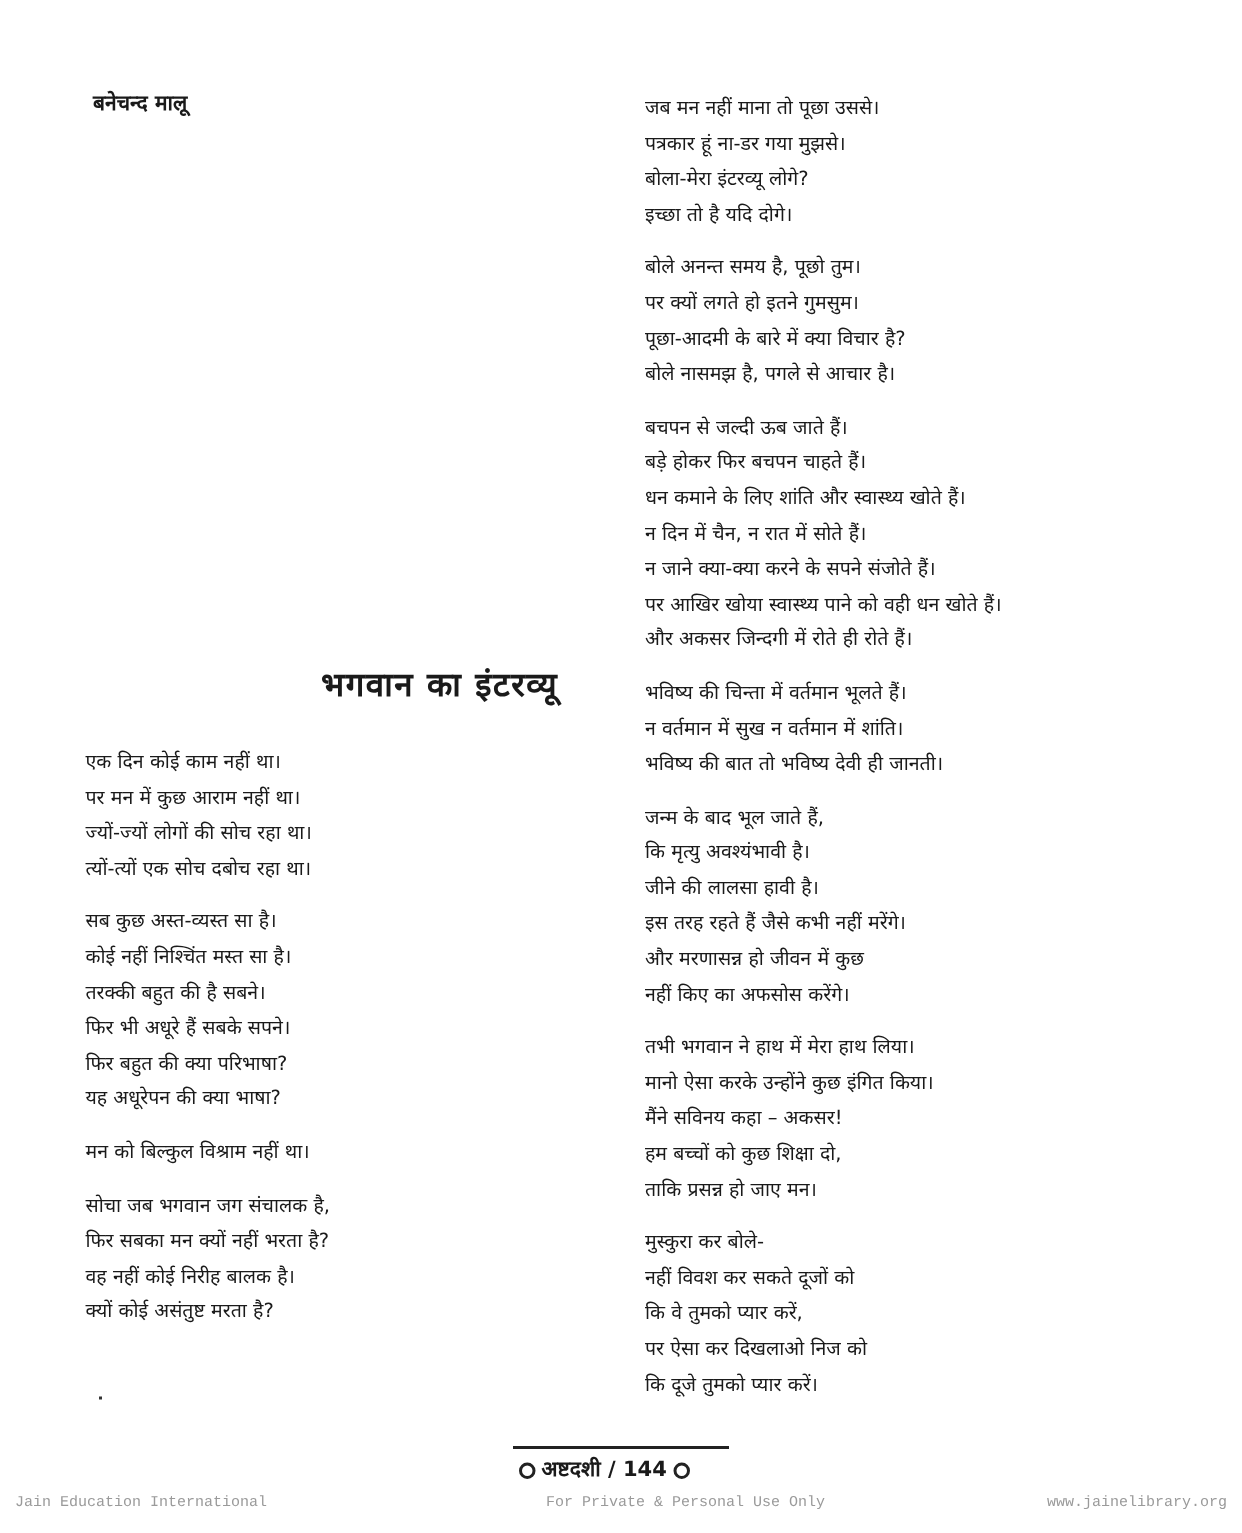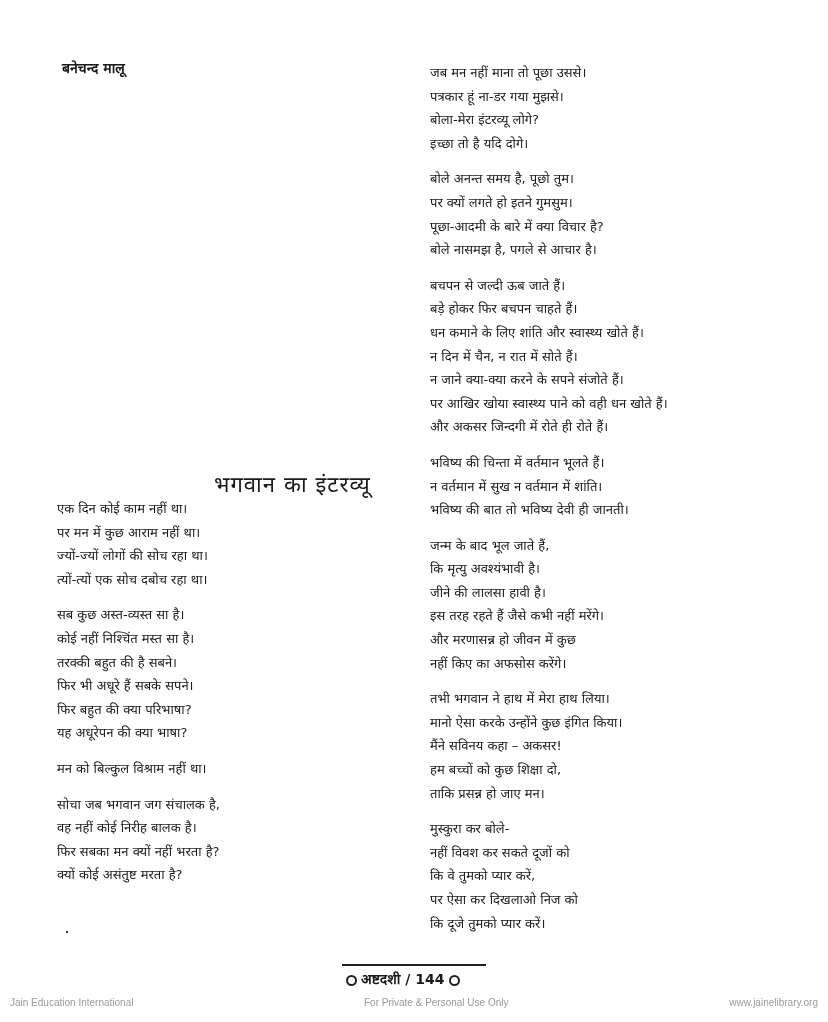--- a/index.html
+++ b/index.html
@@ -1,29 +1,29 @@
 <!DOCTYPE html>
 <html><head>
 <meta charset="utf-8">
 <style>
   html, body { margin:0; padding:0; background:#ffffff; }
   body { width:828px; height:1022px; position:relative; overflow:hidden;
          font-family:"DejaVu Sans", sans-serif; color:#1a1a1a; }
   .author { position:absolute; left:62px; top:58px; font-size:14px; font-weight:bold; }
-  .title { position:absolute; left:214px; top:440px; font-size:22px; font-weight:normal; letter-spacing:1px;margin-top:28px; }
+  .title { position:absolute; left:214px; top:440px; font-size:22px; font-weight:bold; letter-spacing:1px; }
   .col { position:absolute; font-size:13px; line-height:23.6px; }
   .col.left { left:57px; top:481px; width:330px;margin-top:16px; }
   .col.right { left:430px; top:61px; width:380px; }
   .stanza { margin:0 0 12px 0; }
   .line { display:block; white-space:nowrap; }
   .dot { position:absolute; left:66px; top:931px; width:2px; height:2px; background:#333; }
   .rule { position:absolute; left:342px; top:964px; width:144px; height:1.5px; background:#222; }
   .pagenum { position:absolute; left:342px; top:969px; width:144px; text-align:left; font-size:14px; font-weight:bold; }
   .pagenum .circ { display:inline-block; width:7px; height:7px; border:2px solid #222; border-radius:50%; vertical-align:middle; margin:0 4px; }
-  .foot { position:absolute; top:997px; font-family:Liberation Sans, sans-serif; font-size:10px; color:#9a9a9a; }
+  .foot { position:absolute; top:997px; font-family:Liberation Mono, monospace; font-size:10px; color:#9a9a9a; }
   .foot.l { left:10px; } .foot.c { left:364px; } .foot.r { right:10px; }
 </style>
 </head>
 <body>
 
 <div class="author">बनेचन्द मालू</div>
 <div class="title">भगवान का इंटरव्यू</div>
 
 <div class="col left">
     <div class="stanza">
@@ -38,22 +38,22 @@
       <span class="line">तरक्की बहुत की है सबने।</span>
       <span class="line">फिर भी अधूरे हैं सबके सपने।</span>
       <span class="line">फिर बहुत की क्या परिभाषा?</span>
       <span class="line">यह अधूरेपन की क्या भाषा?</span>
     </div>
     <div class="stanza">
       <span class="line">मन को बिल्कुल विश्राम नहीं था।</span>
     </div>
     <div class="stanza">
       <span class="line">सोचा जब भगवान जग संचालक है,</span>
+      <span class="line">फिर सबका मन क्यों नहीं भरता है?</span>
       <span class="line">वह नहीं कोई निरीह बालक है।</span>
-      <span class="line">फिर सबका मन क्यों नहीं भरता है?</span>
       <span class="line">क्यों कोई असंतुष्ट मरता है?</span>
     </div>
   </div>
 <div class="col right">
     <div class="stanza">
       <span class="line">जब मन नहीं माना तो पूछा उससे।</span>
       <span class="line">पत्रकार हूं ना-डर गया मुझसे।</span>
       <span class="line">बोला-मेरा इंटरव्यू लोगे?</span>
       <span class="line">इच्छा तो है यदि दोगे।</span>
     </div>

